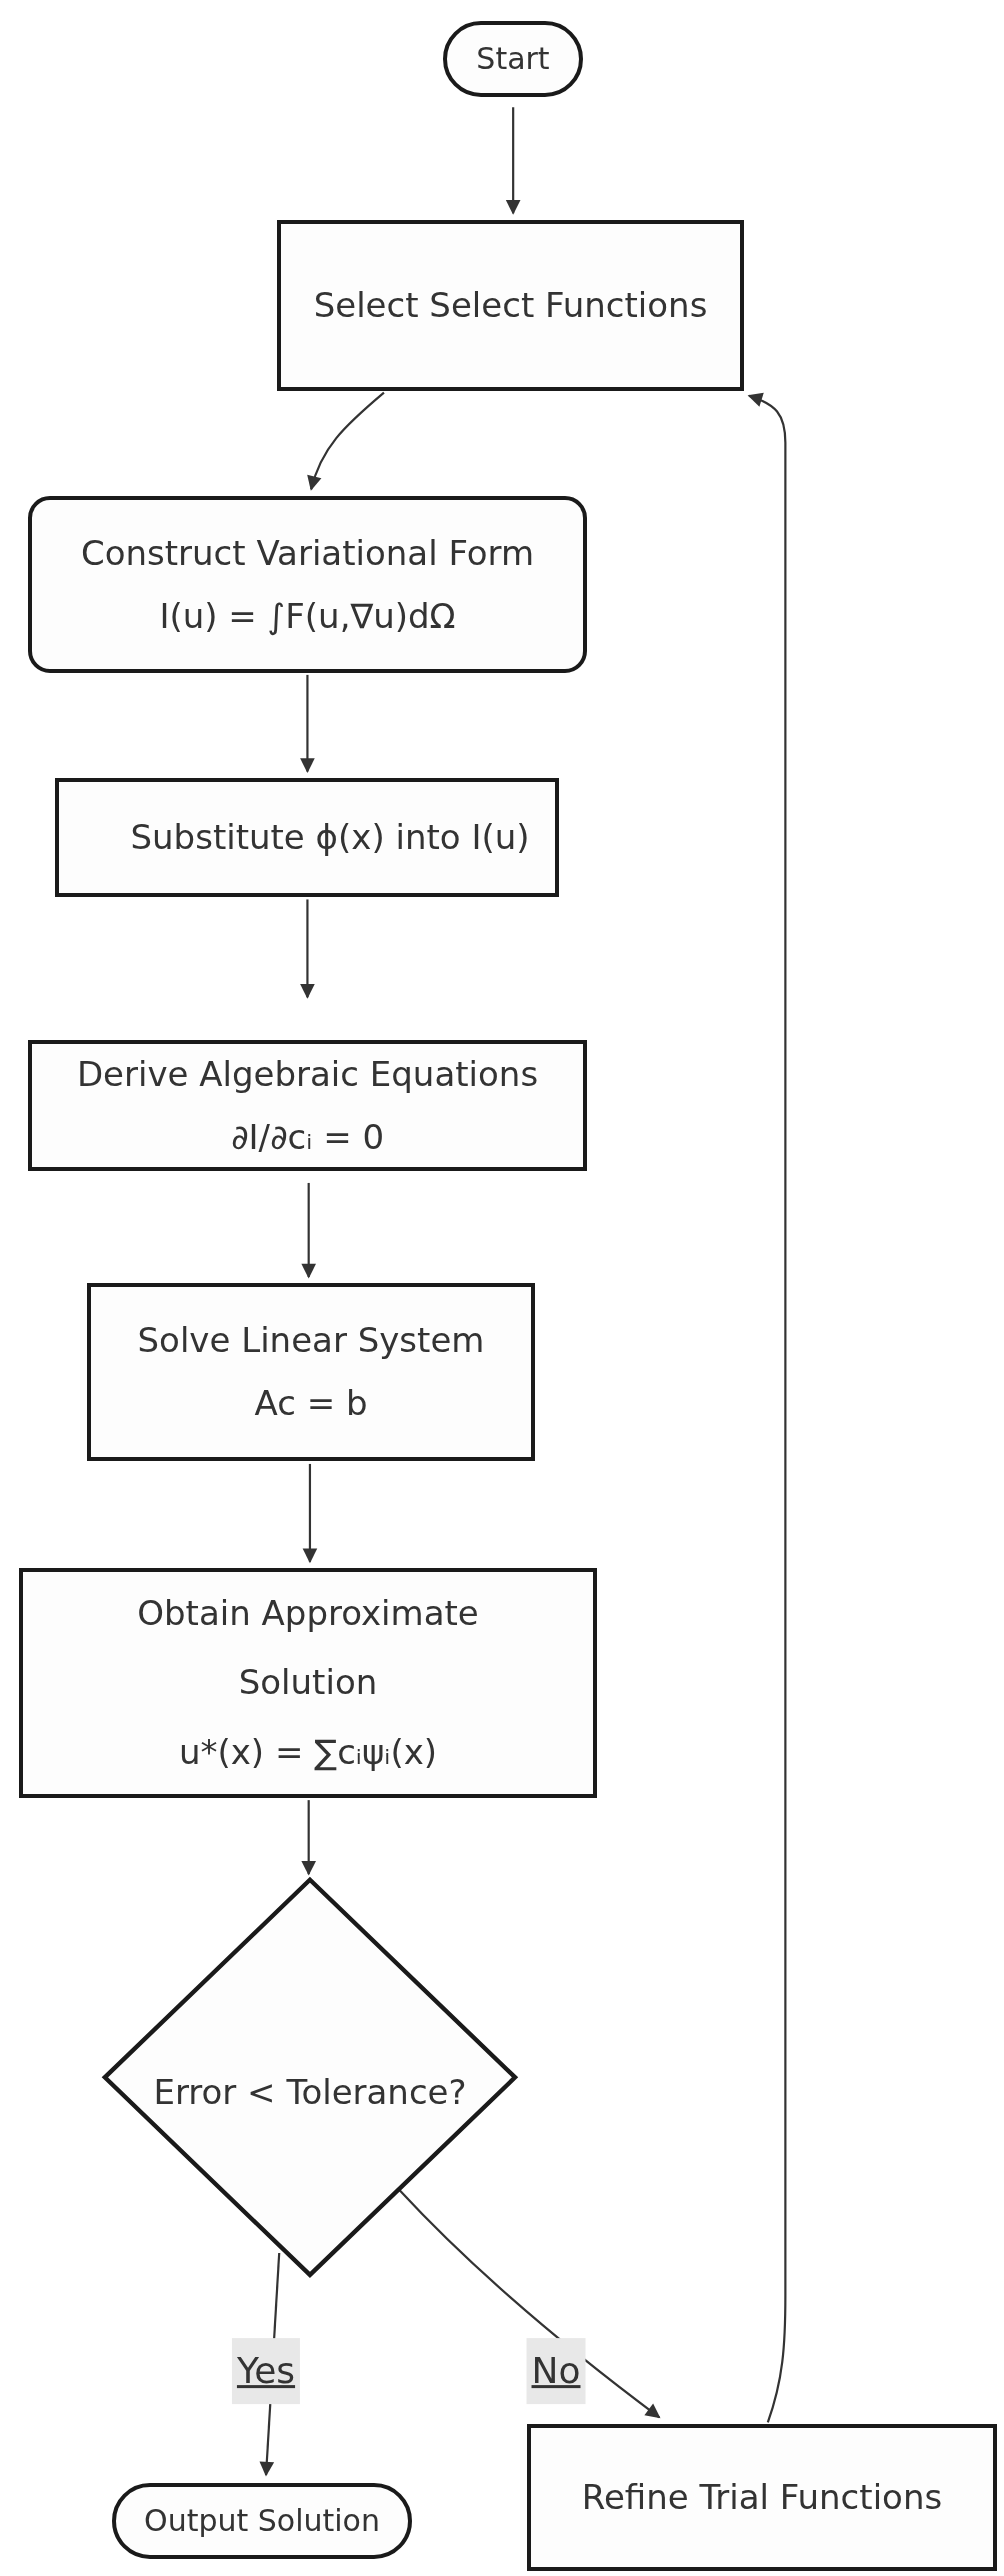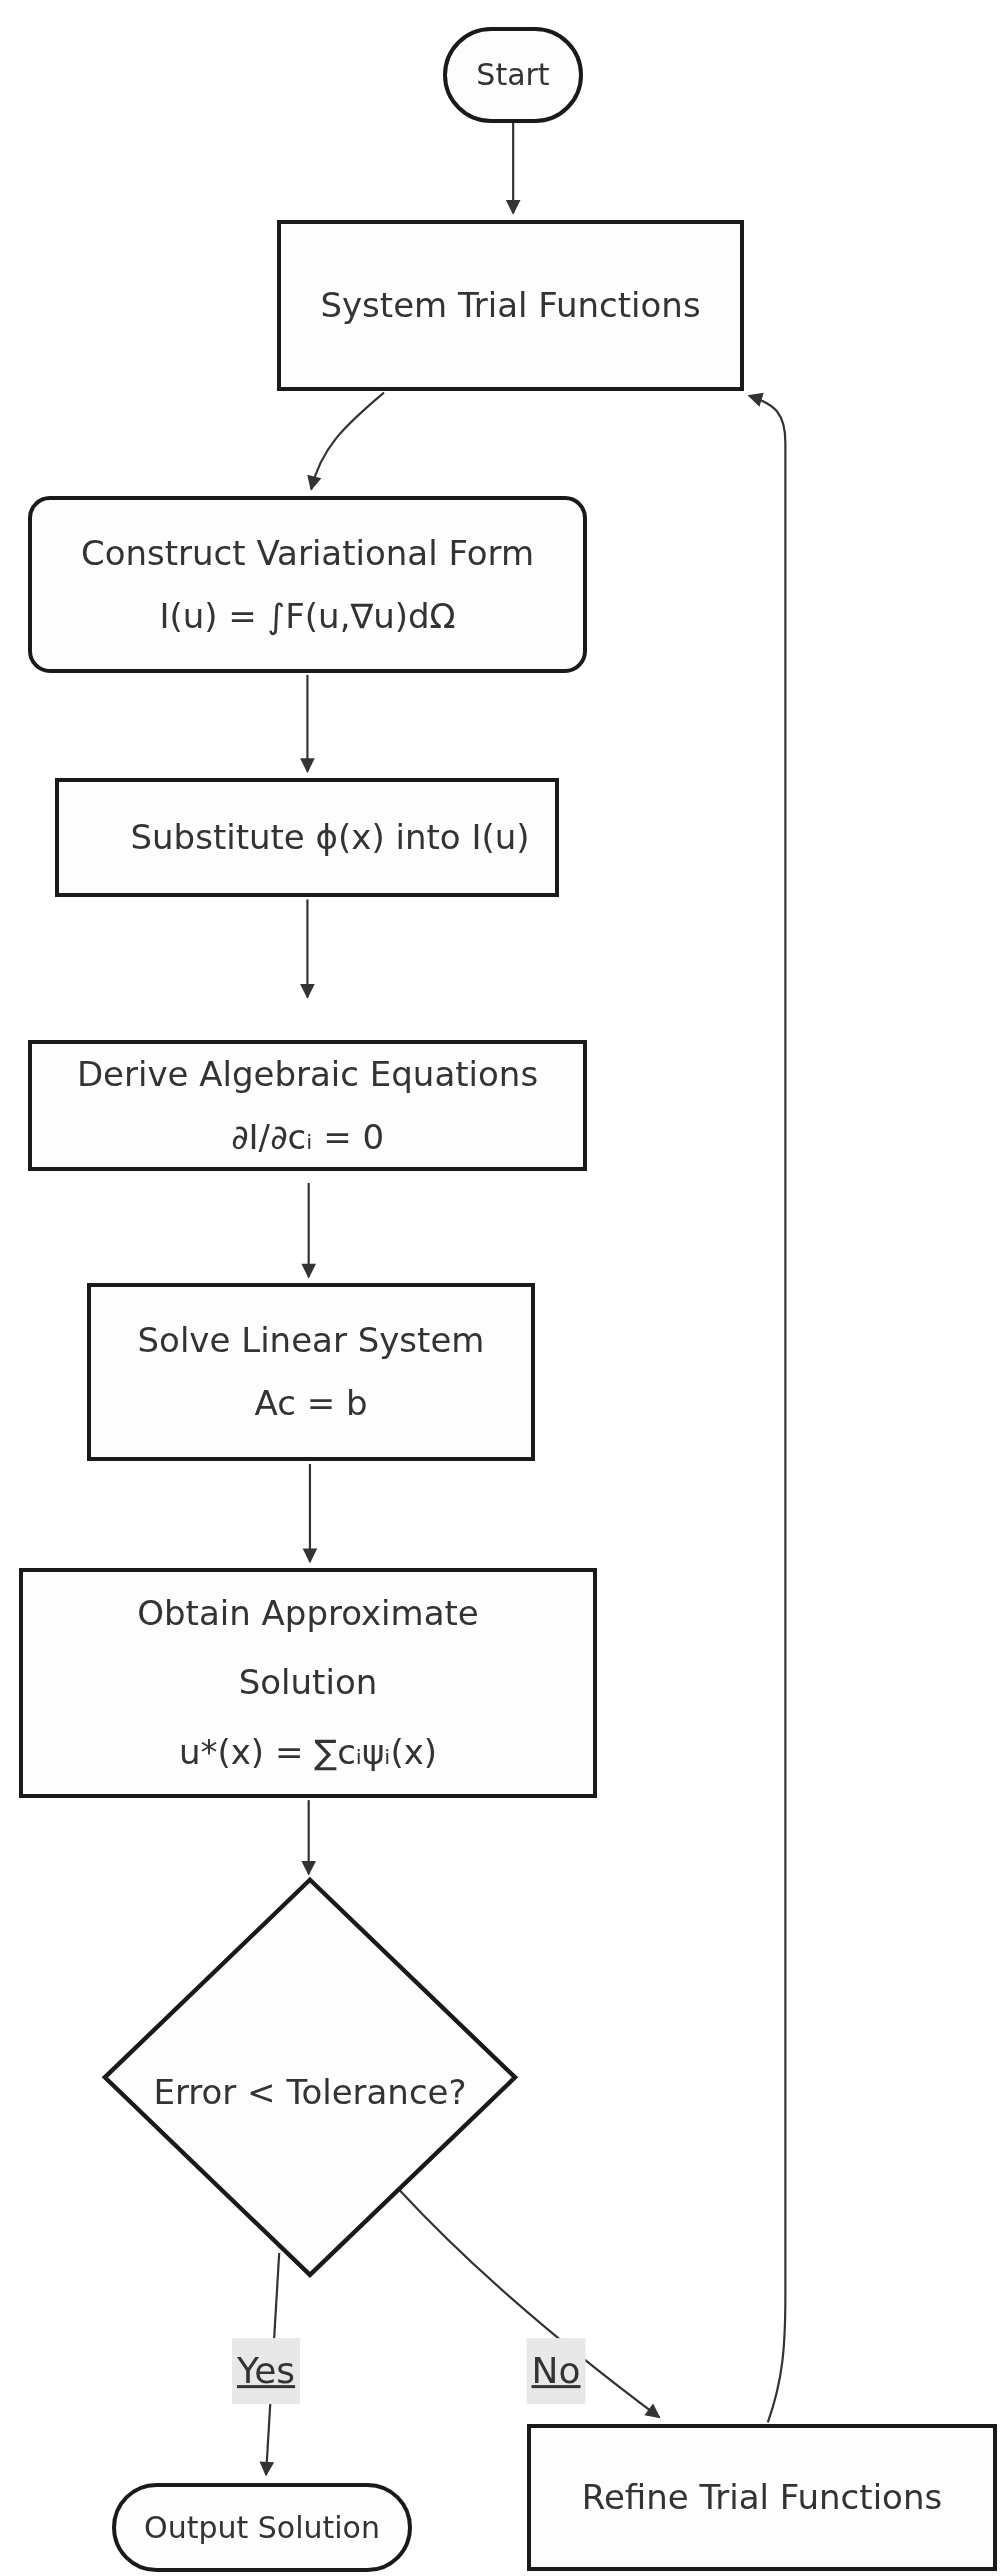--- a/index.html
+++ b/index.html
@@ -77,26 +77,26 @@
     <path class="edge" d="M 492 1886 L 492 2036" marker-end="url(#arrow)"></path>
     <path class="edge" d="M 494 2334 L 494 2490" marker-end="url(#arrow)"></path>
     <path class="edge" d="M 492 2870 L 492 2988" marker-end="url(#arrow)"></path>
     <path class="edge" d="M 445 3592 L 424 3946" marker-end="url(#arrow)"></path>
     <path class="edge" d="M 637 3492 C 760 3625, 905 3745, 1051 3854" marker-end="url(#arrow)"></path>
     <path class="edge" d="M 1224 3862 C 1248 3795, 1252 3740, 1252 3660 L 1252 706 C 1252 660, 1236 644, 1194 631" marker-end="url(#arrow)"></path>
 
     <polygon points="494,2997 821,3312 494,3627 167,3312" fill="#fdfdfd" stroke="#1a1a1a" stroke-width="7"></polygon>
   </svg>
 
-  <div class="node stadium" style="left:443px; top:27px; width:140px; height:96px;">
+  <div class="node stadium" style="left:443px; top:21px; width:140px; height:76px;">
     <span class="line">Start</span>
   </div>
 
   <div class="node" style="left:277px; top:220px; width:467px; height:171px;">
-    <span class="line">System Trial Functions</span>
+    <span class="line">Select Select Functions</span>
   </div>
 
   <div class="node" style="left:28px; top:496px; width:559px; height:177px;border-radius:22px;">
     <span class="line">Construct Variational Form</span>
     <span class="line">I(u) = ∫F(u,∇u)dΩ</span>
   </div>
 
   <div class="node" style="left:55px; top:778px; width:504px; height:119px;padding-left:46px;">
     <span class="line">Substitute ϕ(x) into I(u)</span>
   </div>
@@ -122,21 +122,21 @@
   </div>
 
   <div class="edge-label" style="left:266px; top:2371px;">
     <span>Yes</span>
   </div>
 
   <div class="edge-label" style="left:556px; top:2371px;">
     <span>No</span>
   </div>
 
-  <div class="node stadium" style="left:112px; top:2483px; width:300px; height:89px;">
+  <div class="node stadium" style="left:112px; top:2483px; width:300px; height:76px;">
     <span class="line">Output Solution</span>
   </div>
 
   <div class="node" style="left:527px; top:2424px; width:470px; height:147px;">
     <span class="line">Refine Trial Functions</span>
   </div>
 
 </div>
 
 

